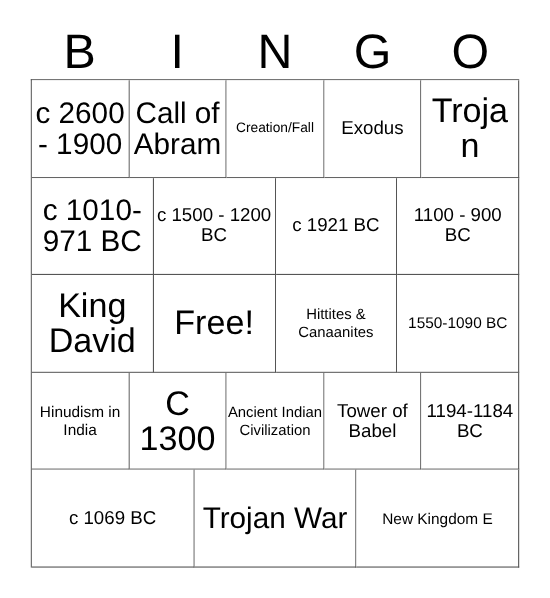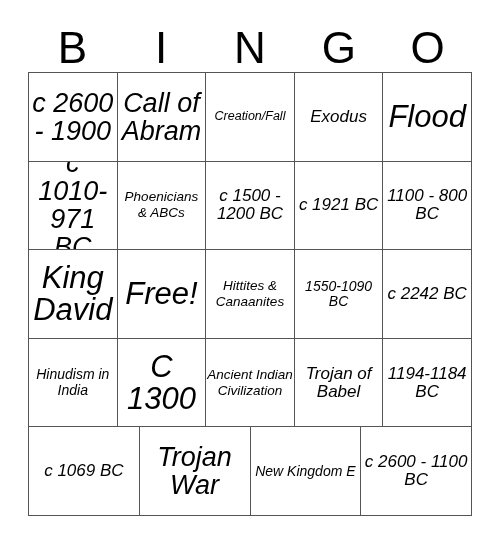--- a/index.html
+++ b/index.html
@@ -70,21 +70,20 @@
   }
   .cell-text {
     display: block;
     width: 100%;
     padding: 0 1px;
     box-sizing: border-box;
     line-height: 1.04;
     word-wrap: break-word;
     overflow-wrap: break-word;
     hyphens: none;
-    font-style: italic;
   }
 
   
   .sz-xl  { font-size: 31px; line-height: 1.02; }
   .sz-lg  { font-size: 27px; line-height: 1.04; }
   .sz-md  { font-size: 17px; line-height: 1.06; }
   .sz-sm  { font-size: 14px; line-height: 1.08; }
   .sz-xs  { font-size: 13.5px; line-height: 1.18; }
   .sz-xxs { font-size: 12.5px; line-height: 1.2; }
 </style>
@@ -110,87 +109,78 @@
       <div class="cell">
           <span class="cell-text sz-lg">Call of Abram</span>
         </div>
       <div class="cell">
           <span class="cell-text sz-xxs">Creation/Fall</span>
         </div>
       <div class="cell">
           <span class="cell-text sz-md">Exodus</span>
         </div>
       <div class="cell">
-          <span class="cell-text sz-xl">Flood</span>
+          <span class="cell-text sz-xl">Trojan</span>
         </div>
     </div>
 
     <div class="grid-row">
       <div class="cell">
           <span class="cell-text sz-lg">c 1010-971 BC</span>
         </div>
       <div class="cell">
-          <span class="cell-text sz-xs">Phoenicians &amp; ABCs</span>
-        </div>
-      <div class="cell">
           <span class="cell-text sz-md">c 1500 - 1200 BC</span>
         </div>
       <div class="cell">
           <span class="cell-text sz-md">c 1921 BC</span>
         </div>
       <div class="cell">
-          <span class="cell-text sz-md">1100 - 800 BC</span>
+          <span class="cell-text sz-md">1100 - 900 BC</span>
         </div>
     </div>
 
     <div class="grid-row">
       <div class="cell">
           <span class="cell-text sz-xl">King David</span>
         </div>
       <div class="cell">
           <span class="cell-text sz-xl">Free!</span>
         </div>
       <div class="cell">
           <span class="cell-text sz-xs">Hittites &amp; Canaanites</span>
         </div>
       <div class="cell">
           <span class="cell-text sz-sm">1550-1090 BC</span>
         </div>
-      <div class="cell">
-          <span class="cell-text sz-md">c 2242 BC</span>
-        </div>
     </div>
 
     <div class="grid-row">
       <div class="cell">
           <span class="cell-text sz-sm">Hinudism in India</span>
         </div>
       <div class="cell">
           <span class="cell-text sz-xl">C 1300</span>
         </div>
       <div class="cell">
           <span class="cell-text sz-xs">Ancient Indian Civilization</span>
         </div>
       <div class="cell">
-          <span class="cell-text sz-md">Trojan of Babel</span>
+          <span class="cell-text sz-md">Tower of Babel</span>
         </div>
       <div class="cell">
           <span class="cell-text sz-md">1194-1184 BC</span>
         </div>
     </div>
 
     <div class="grid-row">
       <div class="cell">
           <span class="cell-text sz-md">c 1069 BC</span>
         </div>
       <div class="cell">
           <span class="cell-text sz-lg">Trojan War</span>
         </div>
       <div class="cell">
           <span class="cell-text sz-sm">New Kingdom E</span>
         </div>
-      <div class="cell">
-          <span class="cell-text sz-md">c 2600 - 1100 BC</span>
-        </div>
     </div>
 
   </div>
 </div>
 
 </body></html>

